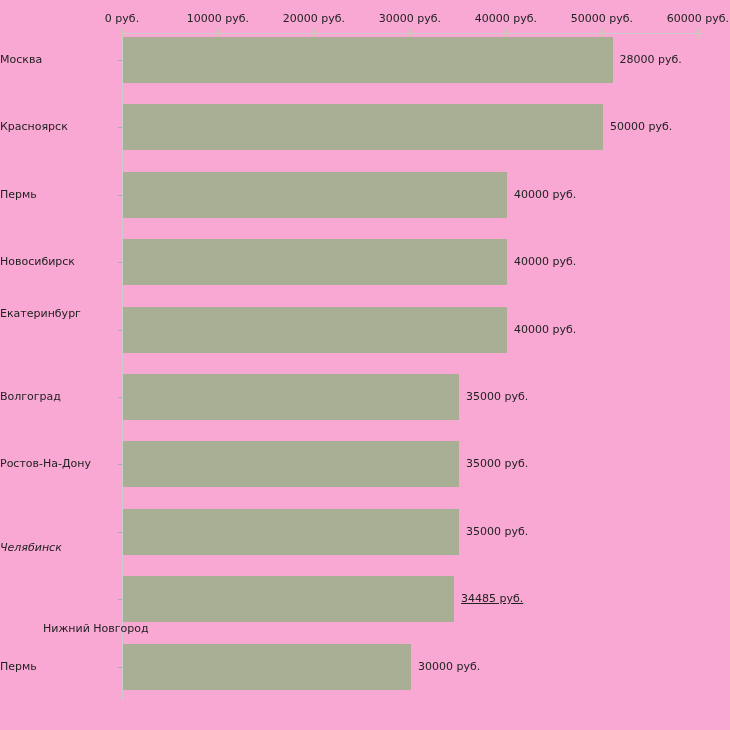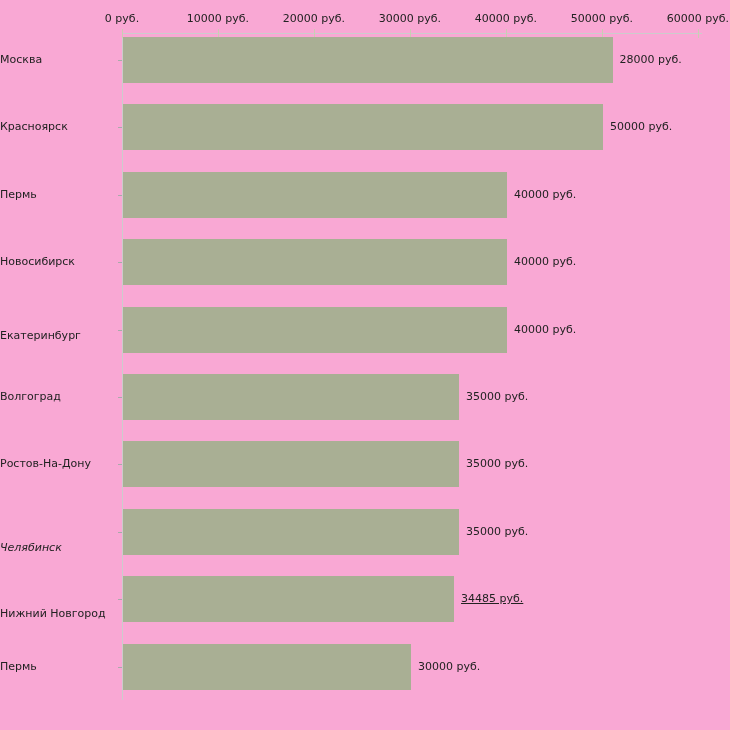--- a/index.html
+++ b/index.html
@@ -90,37 +90,37 @@
       <div class="bar-rect" style="left: 123px; top: 104.4px; width: 480px; background: rgb(169, 175, 148);"></div>
       <div class="val-label" style="left: 610px; top: 120.4px; color: rgb(34, 34, 34);">50000 руб.</div>
       <div class="cat-label" style="top: 187.8px; color: rgb(34, 34, 34);">Пермь</div>
       <div class="y-tick" style="left: 118px; top: 194.8px; background: rgb(170, 170, 170);"></div>
       <div class="bar-rect" style="left: 123px; top: 171.8px; width: 384px; background: rgb(169, 175, 148);"></div>
       <div class="val-label" style="left: 514px; top: 187.8px; color: rgb(34, 34, 34);">40000 руб.</div>
       <div class="cat-label" style="top: 255.2px; color: rgb(34, 34, 34);">Новосибирск</div>
       <div class="y-tick" style="left: 118px; top: 262.2px; background: rgb(170, 170, 170);"></div>
       <div class="bar-rect" style="left: 123px; top: 239.2px; width: 384px; background: rgb(169, 175, 148);"></div>
       <div class="val-label" style="left: 514px; top: 255.2px; color: rgb(34, 34, 34);">40000 руб.</div>
-      <div class="cat-label" style="top: 329px; color: rgb(34, 34, 34);">Екатеринбург</div>
+      <div class="cat-label" style="top: 307px; color: rgb(34, 34, 34);">Екатеринбург</div>
       <div class="y-tick" style="left: 118px; top: 329.6px; background: rgb(170, 170, 170);"></div>
       <div class="bar-rect" style="left: 123px; top: 306.6px; width: 384px; background: rgb(169, 175, 148);"></div>
       <div class="val-label" style="left: 514px; top: 322.6px; color: rgb(34, 34, 34);">40000 руб.</div>
       <div class="cat-label" style="top: 390px; color: rgb(34, 34, 34);">Волгоград</div>
       <div class="y-tick" style="left: 118px; top: 397px; background: rgb(170, 170, 170);"></div>
       <div class="bar-rect" style="left: 123px; top: 374px; width: 336px; background: rgb(169, 175, 148);"></div>
       <div class="val-label" style="left: 466px; top: 390px; color: rgb(34, 34, 34);">35000 руб.</div>
       <div class="cat-label" style="top: 457.4px; color: rgb(34, 34, 34);">Ростов-На-Дону</div>
       <div class="y-tick" style="left: 118px; top: 464.4px; background: rgb(170, 170, 170);"></div>
       <div class="bar-rect" style="left: 123px; top: 441.4px; width: 336px; background: rgb(169, 175, 148);"></div>
       <div class="val-label" style="left: 466px; top: 457.4px; color: rgb(34, 34, 34);">35000 руб.</div>
       <div class="cat-label" style="top: 541px; color: rgb(34, 34, 34); font-style: italic;">Челябинск</div>
       <div class="y-tick" style="left: 118px; top: 531.8px; background: rgb(170, 170, 170);"></div>
       <div class="bar-rect" style="left: 123px; top: 508.8px; width: 336px; background: rgb(169, 175, 148);"></div>
       <div class="val-label" style="left: 466px; top: 524.8px; color: rgb(34, 34, 34);">35000 руб.</div>
-      <div class="cat-label" style="top: 607px; color: rgb(34, 34, 34);">Нижний Новгород</div>
+      <div class="cat-label" style="top: 622px; color: rgb(34, 34, 34); padding-left: 43px;">Нижний Новгород</div>
       <div class="y-tick" style="left: 118px; top: 599.2px; background: rgb(170, 170, 170);"></div>
       <div class="bar-rect" style="left: 123px; top: 576.2px; width: 331.056px; background: rgb(169, 175, 148);"></div>
       <div class="val-label" style="left: 461.056px; top: 592.2px; color: rgb(34, 34, 34); text-decoration: underline;">34485 руб.</div>
       <div class="cat-label" style="top: 659.6px; color: rgb(34, 34, 34);">Пермь</div>
       <div class="y-tick" style="left: 118px; top: 666.6px; background: rgb(170, 170, 170);"></div>
       <div class="bar-rect" style="left: 123px; top: 643.6px; width: 288px; background: rgb(169, 175, 148);"></div>
       <div class="val-label" style="left: 418px; top: 659.6px; color: rgb(34, 34, 34);">30000 руб.</div>
     </div>
 </div>
 

